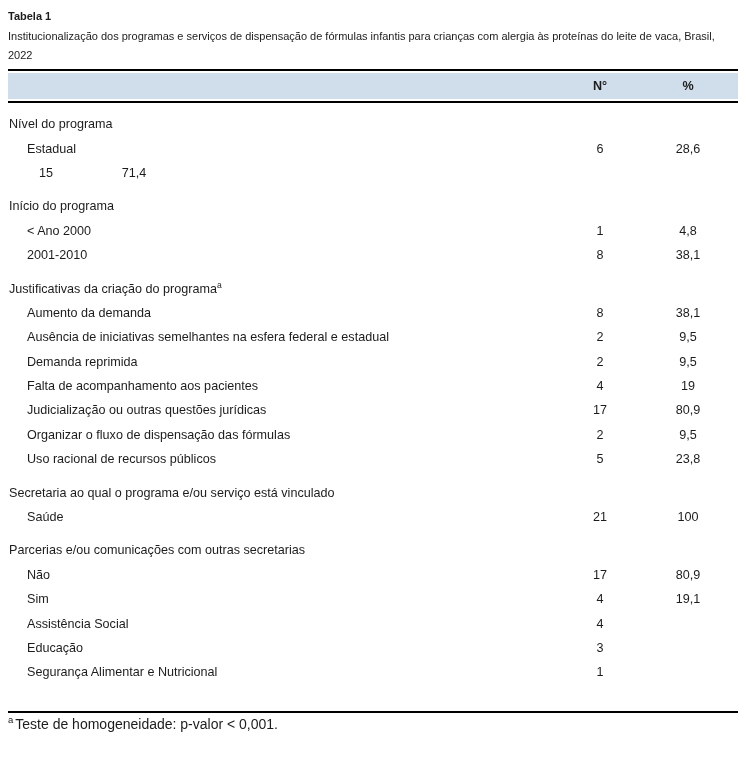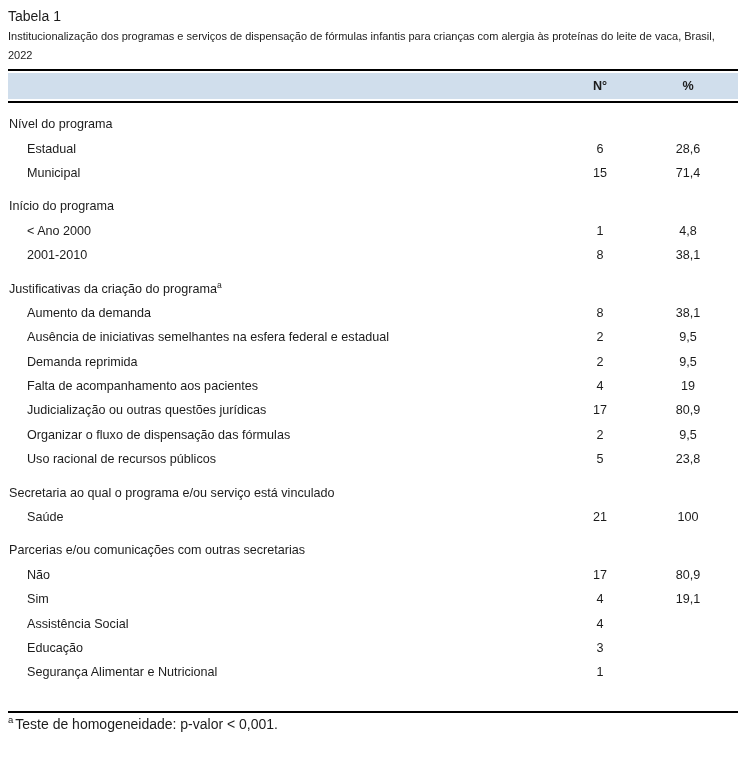--- a/index.html
+++ b/index.html
@@ -4,21 +4,21 @@
 <style>
   html, body { margin: 0; padding: 0; }
   body {
     width: 746px; height: 757px;
     background: #ffffff;
     color: #1c1c1c;
     font-family: "Liberation Sans", sans-serif;
     overflow: hidden;
   }
   .page { padding: 8px 8px 0 8px; box-sizing: border-box; width: 746px; }
-  .title { font-size: 14px; font-weight: normal; line-height: 16px; }
+  .title { font-size: 11px; font-weight: bold; line-height: 16px; }
   .caption { font-size: 11px; line-height: 19px; margin-top: 3px; }
   .thead {
     margin-top: 4px;
     border-top: 2px solid #000;
     border-bottom: 2px solid #000;
     padding: 2px 0;
   }
   .band {
     background: #d0deec;
     height: 26px;
@@ -64,21 +64,20 @@
           <div class="cell-label">Nível do programa</div>
           <div class="cell-n"></div>
           <div class="cell-pct"></div>
         </div>
         <div class="row">
           <div class="cell-label indent">Estadual</div>
           <div class="cell-n">6</div>
           <div class="cell-pct">28,6</div>
         </div>
         <div class="row">
-          <div class="cell-label indent">Municipal</div>
           <div class="cell-n">15</div>
           <div class="cell-pct">71,4</div>
         </div>
       </div>
       <div class="section">
         <div class="row">
           <div class="cell-label">Início do programa</div>
           <div class="cell-n"></div>
           <div class="cell-pct"></div>
         </div>

